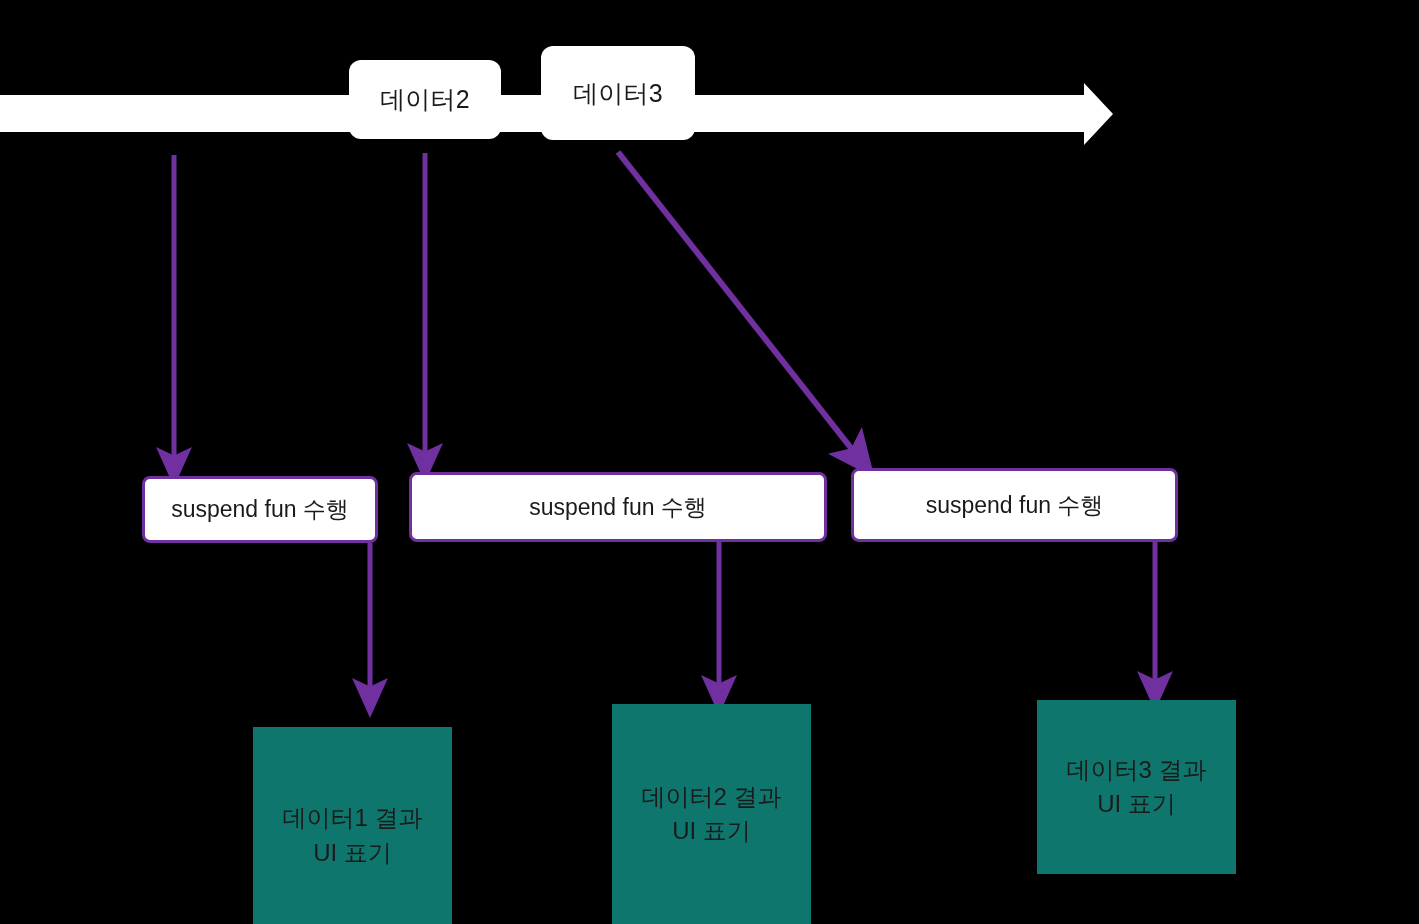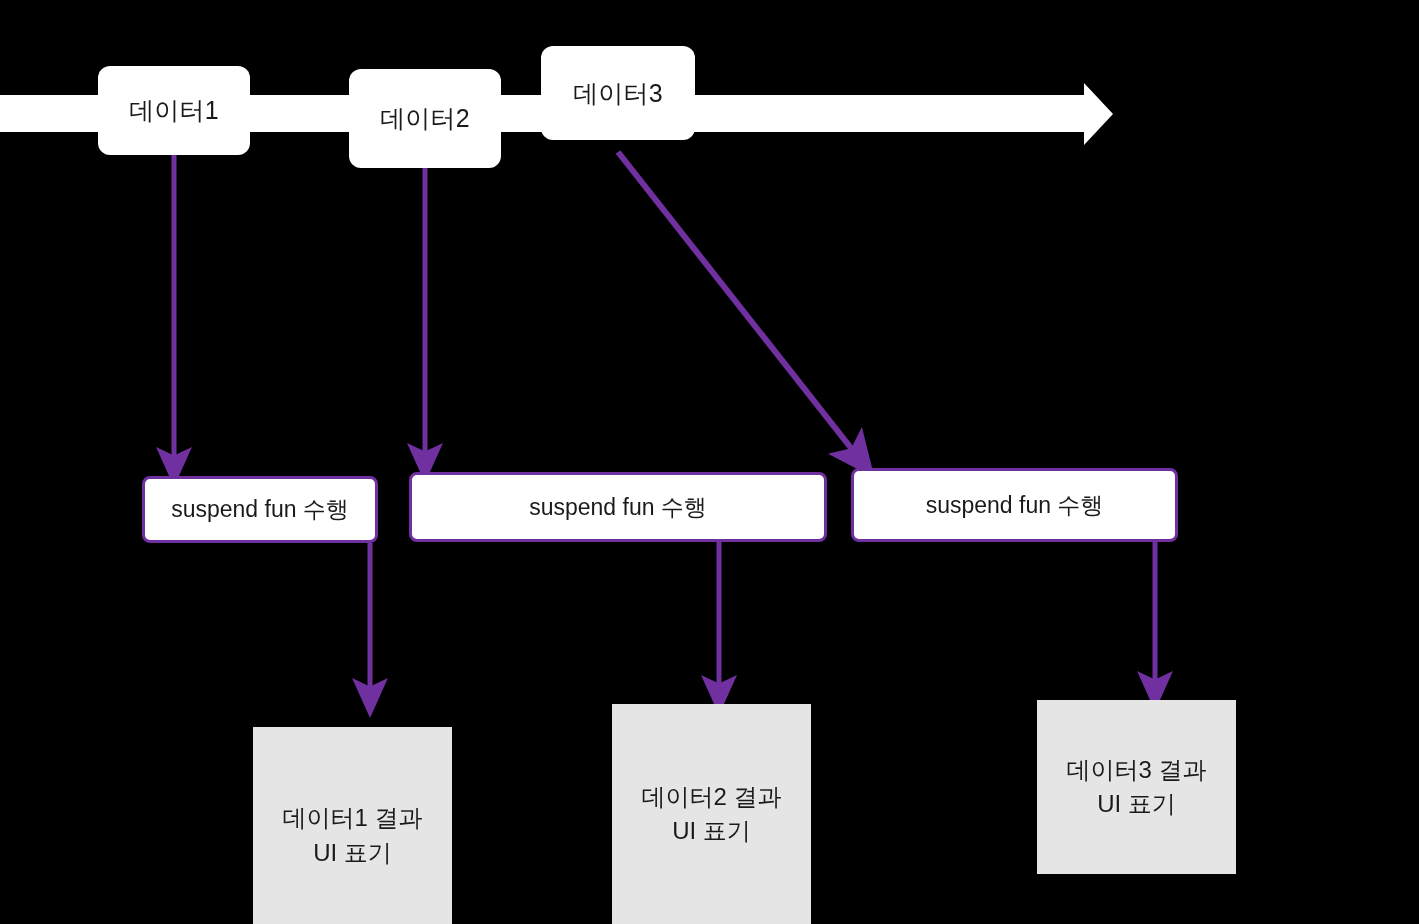--- a/index.html
+++ b/index.html
@@ -54,21 +54,21 @@
     align-items: center;
     justify-content: center;
     color: #1a1a1a;
     font-size: 23px;
     z-index: 6;
   }
 
   
   .result-box {
     position: absolute;
-    background: #e5e5e5;
+    background: #0f766e;
     box-sizing: border-box;
     display: flex;
     align-items: center;
     justify-content: center;
     text-align: center;
     color: #1a1a1a;
     font-size: 24px;
     line-height: 1.42;
     z-index: 5;
   }
@@ -99,25 +99,22 @@
 
     <line x1="618" y1="152" x2="862" y2="462" stroke="#7030a0" stroke-width="6" marker-end="url(#purple-head)"></line>
 
     <line x1="370" y1="543" x2="370" y2="701" stroke="#7030a0" stroke-width="5" marker-end="url(#purple-head)"></line>
 
     <line x1="719" y1="542" x2="719" y2="698" stroke="#7030a0" stroke-width="5" marker-end="url(#purple-head)"></line>
 
     <line x1="1155" y1="542" x2="1155" y2="694" stroke="#7030a0" stroke-width="5" marker-end="url(#purple-head)"></line>
   </svg>
 
-  <div class="data-box" style="left:98px; top:66px; width:152px; height:89px;">
-    <span>데이터1</span>
-  </div>
 
-  <div class="data-box" style="left:349px; top:69px; width:152px; height:99px;">
+  <div class="data-box" style="left:349px; top:60px; width:152px; height:79px;">
     <span>데이터2</span>
   </div>
 
   <div class="data-box" style="left:541px; top:46px; width:154px; height:94px;">
     <span>데이터3</span>
   </div>
 
   <div class="suspend-box" style="left:142px; top:476px; width:236px; height:67px;">
     <span>suspend fun 수행</span>
   </div>

